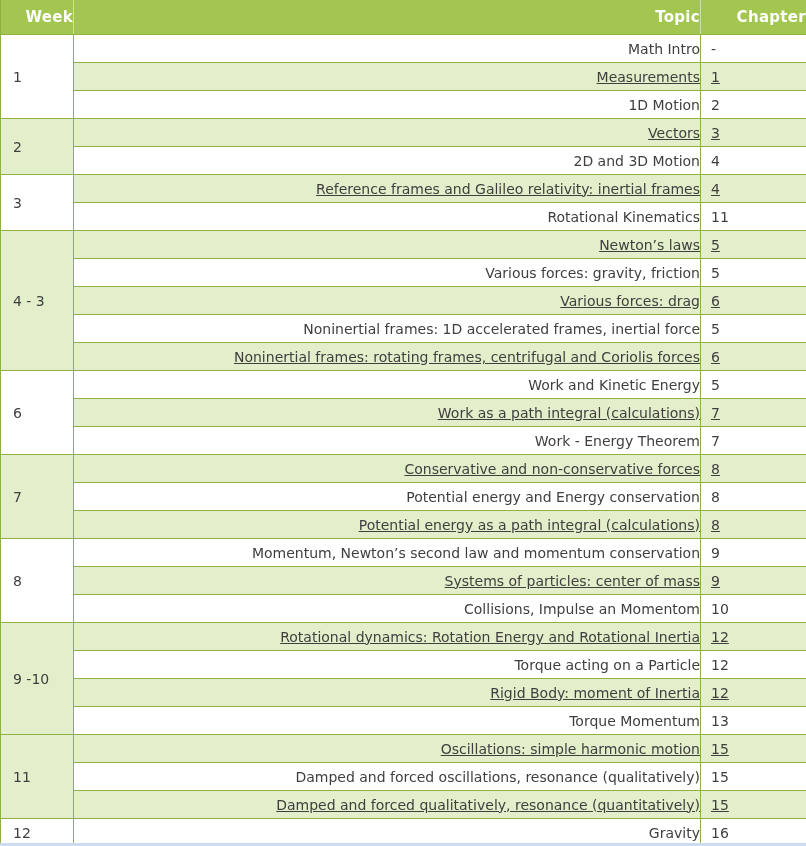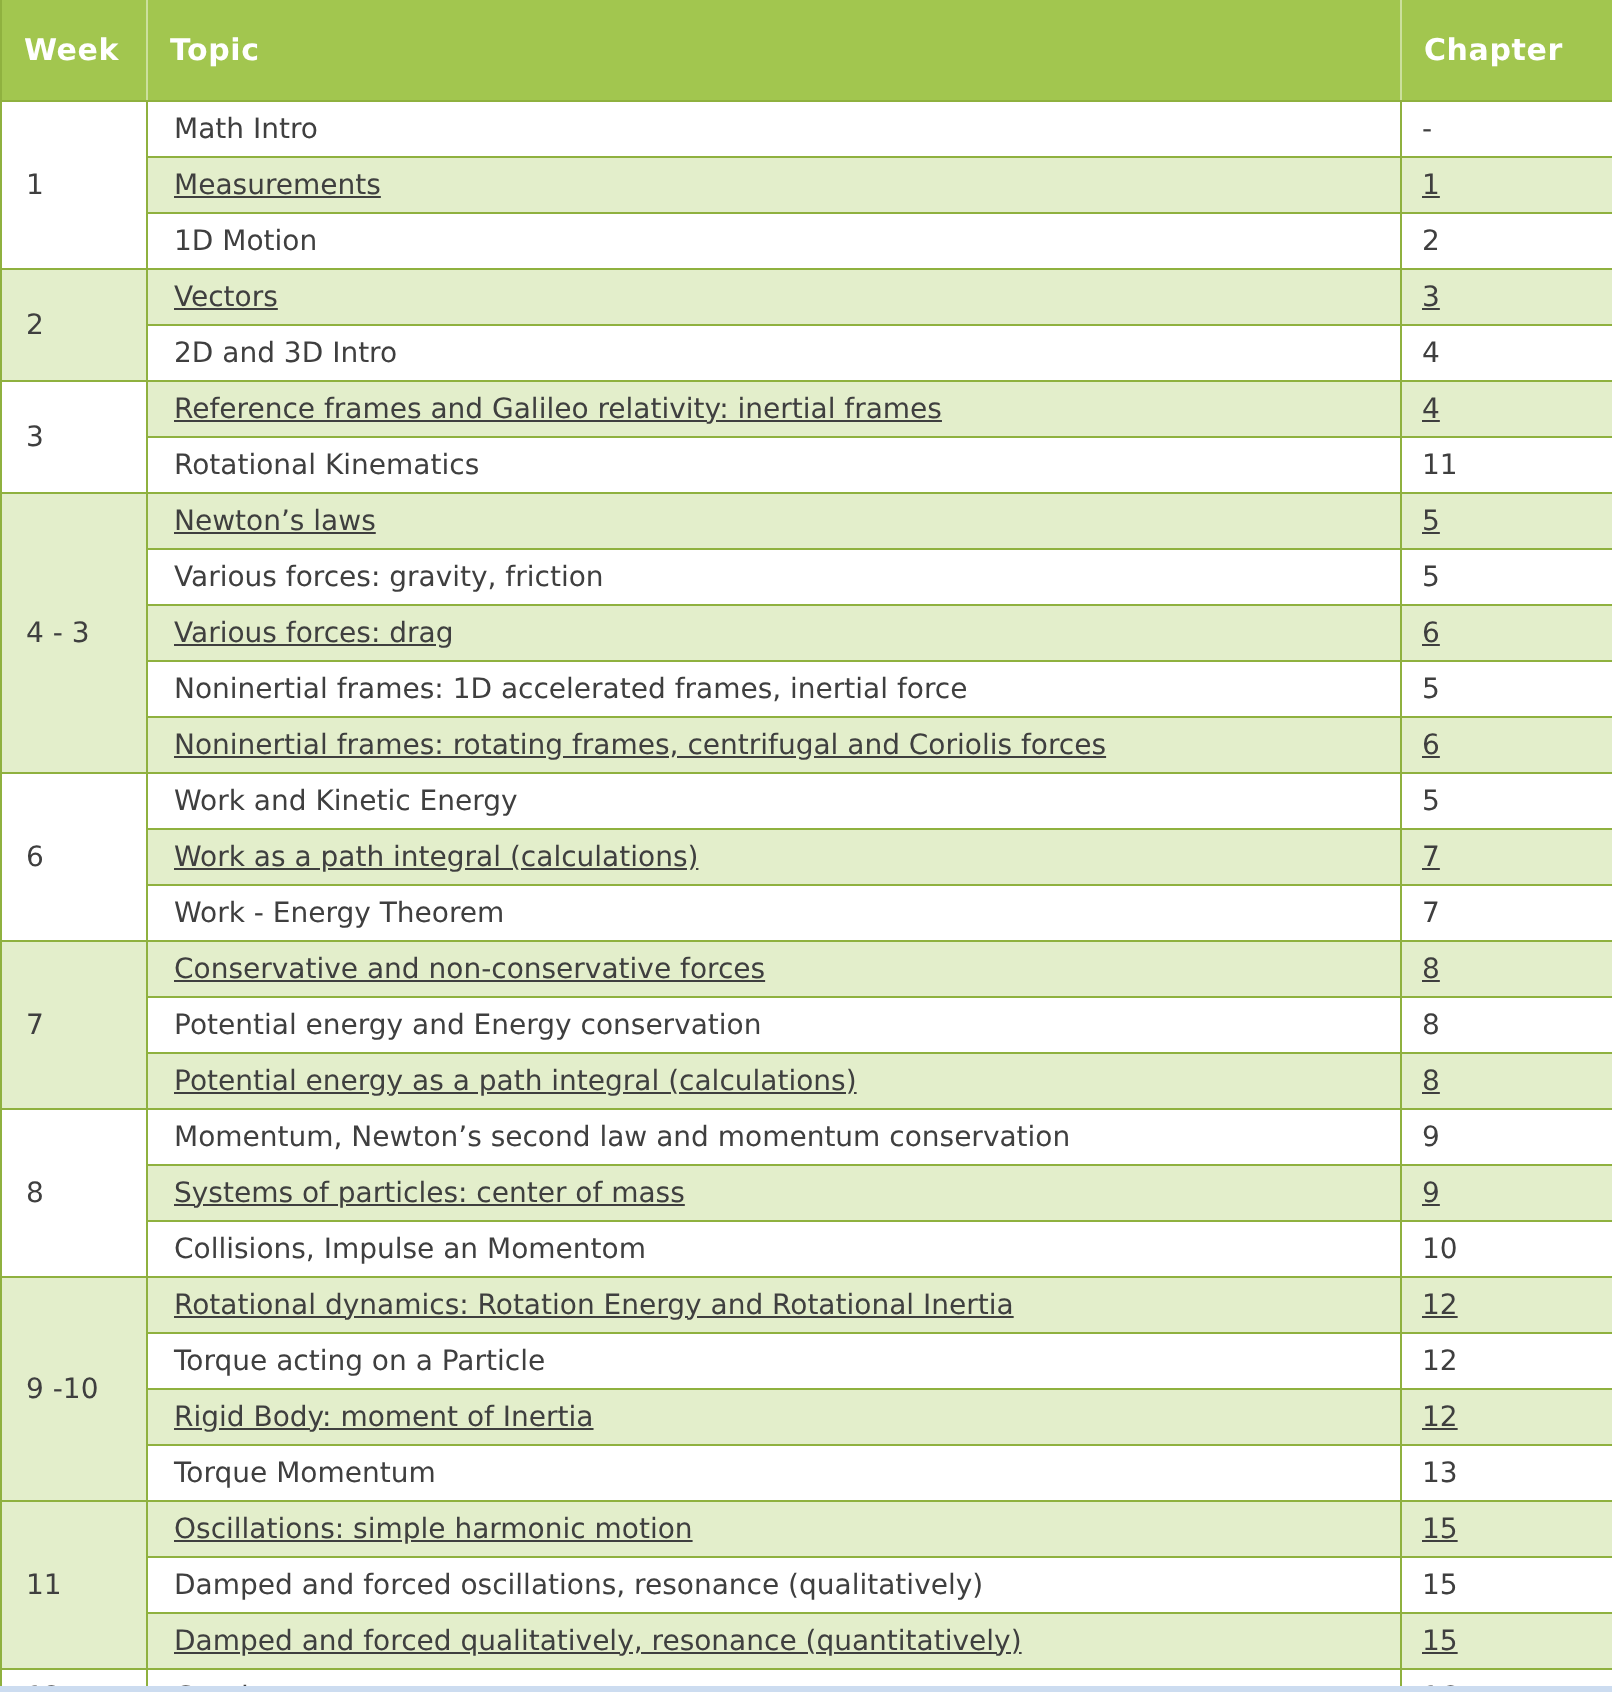--- a/index.html
+++ b/index.html
@@ -27,22 +27,22 @@
   }
   col.c-week { width: 73px; }
   col.c-topic { width: 627px; }
   col.c-chapter { width: 106px; }
 
   thead th {
     background: var(--header-bg);
     color: var(--header-text);
     font-size: 15px;
     font-weight: bold;
-    text-align: left;
-    height: 50px;
+    text-align: right;
+    height: 34px;
     padding: 0 0 0 11px;
     border-bottom: 1px solid var(--border);
     letter-spacing: 0.3px;
   }
   thead th + th { border-left: 1px solid rgba(255,255,255,0.45); }
 
   td {
     font-size: 14px;
     color: var(--text);
     height: 27px;
@@ -50,21 +50,21 @@
     border: 1px solid var(--border);
     white-space: nowrap;
     overflow: hidden;
   }
   td.week-cell {
     vertical-align: middle;
     padding-left: 12px;
     background: var(--row-white);
   }
   td.week-cell.shaded { background: var(--row-green); }
-  td.topic-cell { padding-left: 13px; }
+  td.topic-cell { padding-left: 13px; text-align: right; }
   td.chapter-cell { padding-left: 10px; }
   tr.zebra-green td.topic-cell, tr.zebra-green td.chapter-cell { background: var(--row-green); text-decoration: underline; }
   tr.zebra-white td.topic-cell, tr.zebra-white td.chapter-cell { background: var(--row-white); }
 
   table.syllabus { border: 1px solid var(--border); border-top: none; }
 
   .window-bottom-edge {
     position: absolute;
     left: 0;
     bottom: 0;
@@ -102,21 +102,21 @@
       <tr class="zebra-white">
         <td class="topic-cell">1D Motion</td>
         <td class="chapter-cell">2</td>
       </tr>
       <tr class="zebra-green">
         <td class="week-cell shaded" rowspan="2">2</td>
         <td class="topic-cell">Vectors</td>
         <td class="chapter-cell">3</td>
       </tr>
       <tr class="zebra-white">
-        <td class="topic-cell">2D and 3D Intro</td>
+        <td class="topic-cell">2D and 3D Motion</td>
         <td class="chapter-cell">4</td>
       </tr>
       <tr class="zebra-green">
         <td class="week-cell" rowspan="2">3</td>
         <td class="topic-cell">Reference frames and Galileo relativity: inertial frames</td>
         <td class="chapter-cell">4</td>
       </tr>
       <tr class="zebra-white">
         <td class="topic-cell">Rotational Kinematics</td>
         <td class="chapter-cell">11</td>

